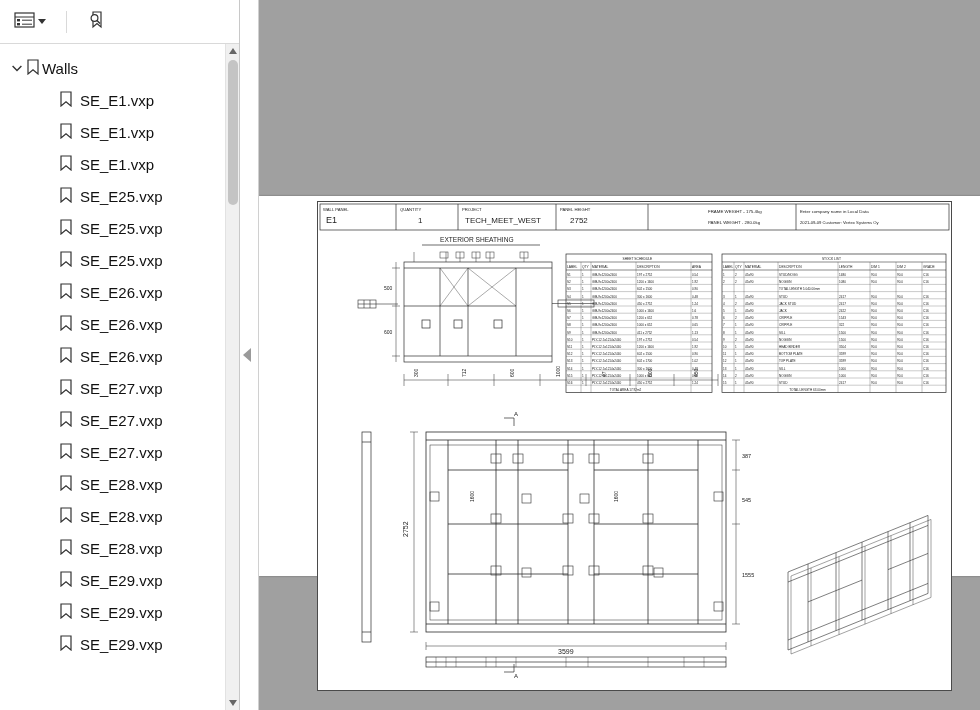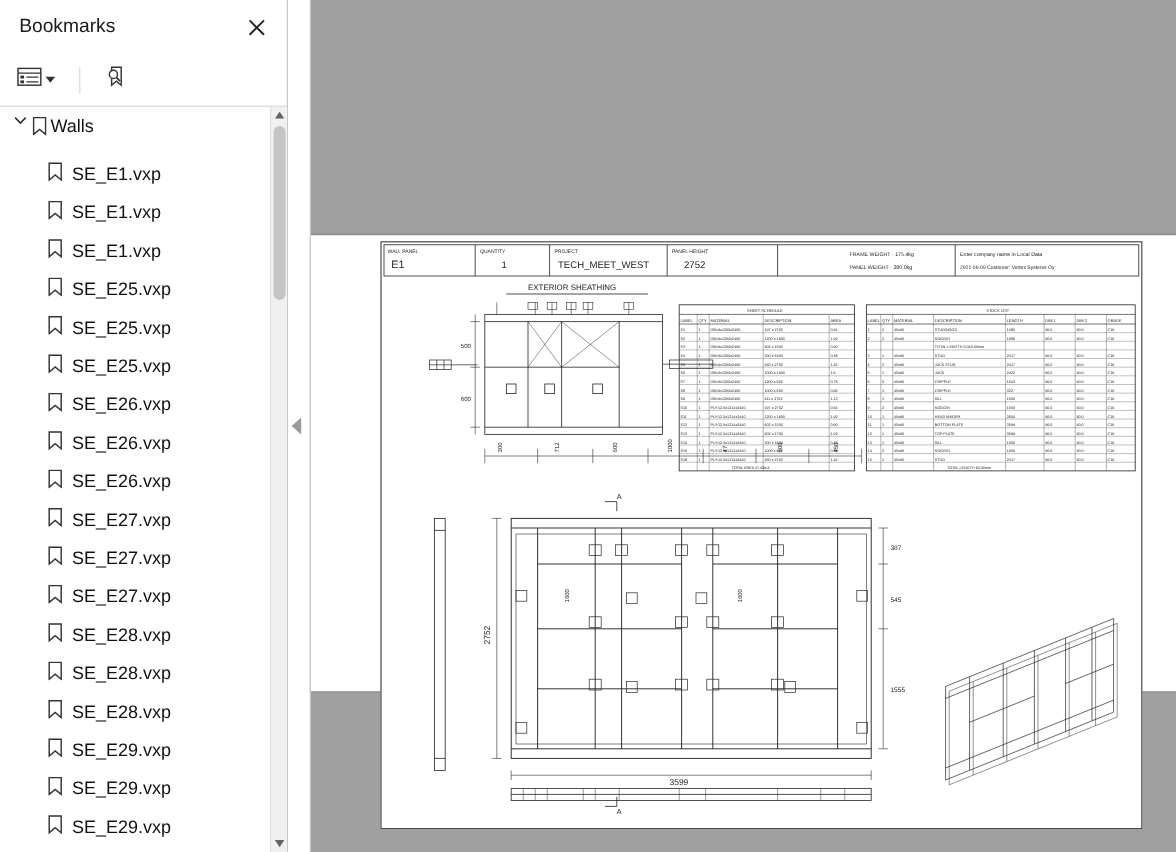--- a/index.html
+++ b/index.html
@@ -86,39 +86,39 @@
   }
   .bm-list {
     position: absolute;
     top: 0; left: 0; right: 14px; bottom: 0;
     overflow: hidden;
     padding-top: 8px;
     box-sizing: border-box;
   }
   .bm-group {
     display: flex;
-    align-items: flex-start;
+    align-items: center;
     height: 32px;
     padding-left: 10px;
     gap: 3px;
     cursor: pointer;
     font-size: 15px;
     color: #111;
   }
   .chev {
     width: 14px;
     display: flex;
     align-items: center;
     justify-content: center;
   }
   .bm-item {
     display: flex;
     align-items: center;
     height: 32px;
-    padding-left: 40px;
+    padding-left: 60px;
     gap: 8px;
     cursor: pointer;
     font-size: 15px;
     color: #111;
   }
   .bm-scrollbar {
     position: absolute;
     top: 0; right: 0;
     width: 14px;
     height: 100%;
@@ -191,29 +191,20 @@
   .drawing-svg { display: block; }
   .tinytxt { font-family: "Liberation Sans", sans-serif; }
 </style>
 </head>
 <body>
 
 <div class="app">
 
   <div class="bookmarks-panel">
 
-    <div class="bm-header">
-      <div class="bm-title">Bookmarks</div>
-      <div class="bm-close" title="Close">
-        <svg width="18" height="18" viewBox="0 0 18 18" aria-hidden="true">
-          <line x1="3" y1="3" x2="15" y2="15" stroke="#222" stroke-width="1.6"></line>
-          <line x1="15" y1="3" x2="3" y2="15" stroke="#222" stroke-width="1.6"></line>
-        </svg>
-      </div>
-    </div>
 
     <div class="bm-toolbar">
       <div class="tb-btn">
         <span>
           <svg width="21" height="18" viewBox="0 0 21 18">
             <rect x="1" y="2" width="19" height="14" fill="none" stroke="#333" stroke-width="1.2"></rect>
             <line x1="1" y1="6" x2="20" y2="6" stroke="#333" stroke-width="1"></line>
             <rect x="3" y="8" width="3" height="2.4" fill="#333"></rect>
             <rect x="3" y="12" width="3" height="2.4" fill="#333"></rect>
             <line x1="8" y1="9.2" x2="18" y2="9.2" stroke="#333" stroke-width="1"></line>

